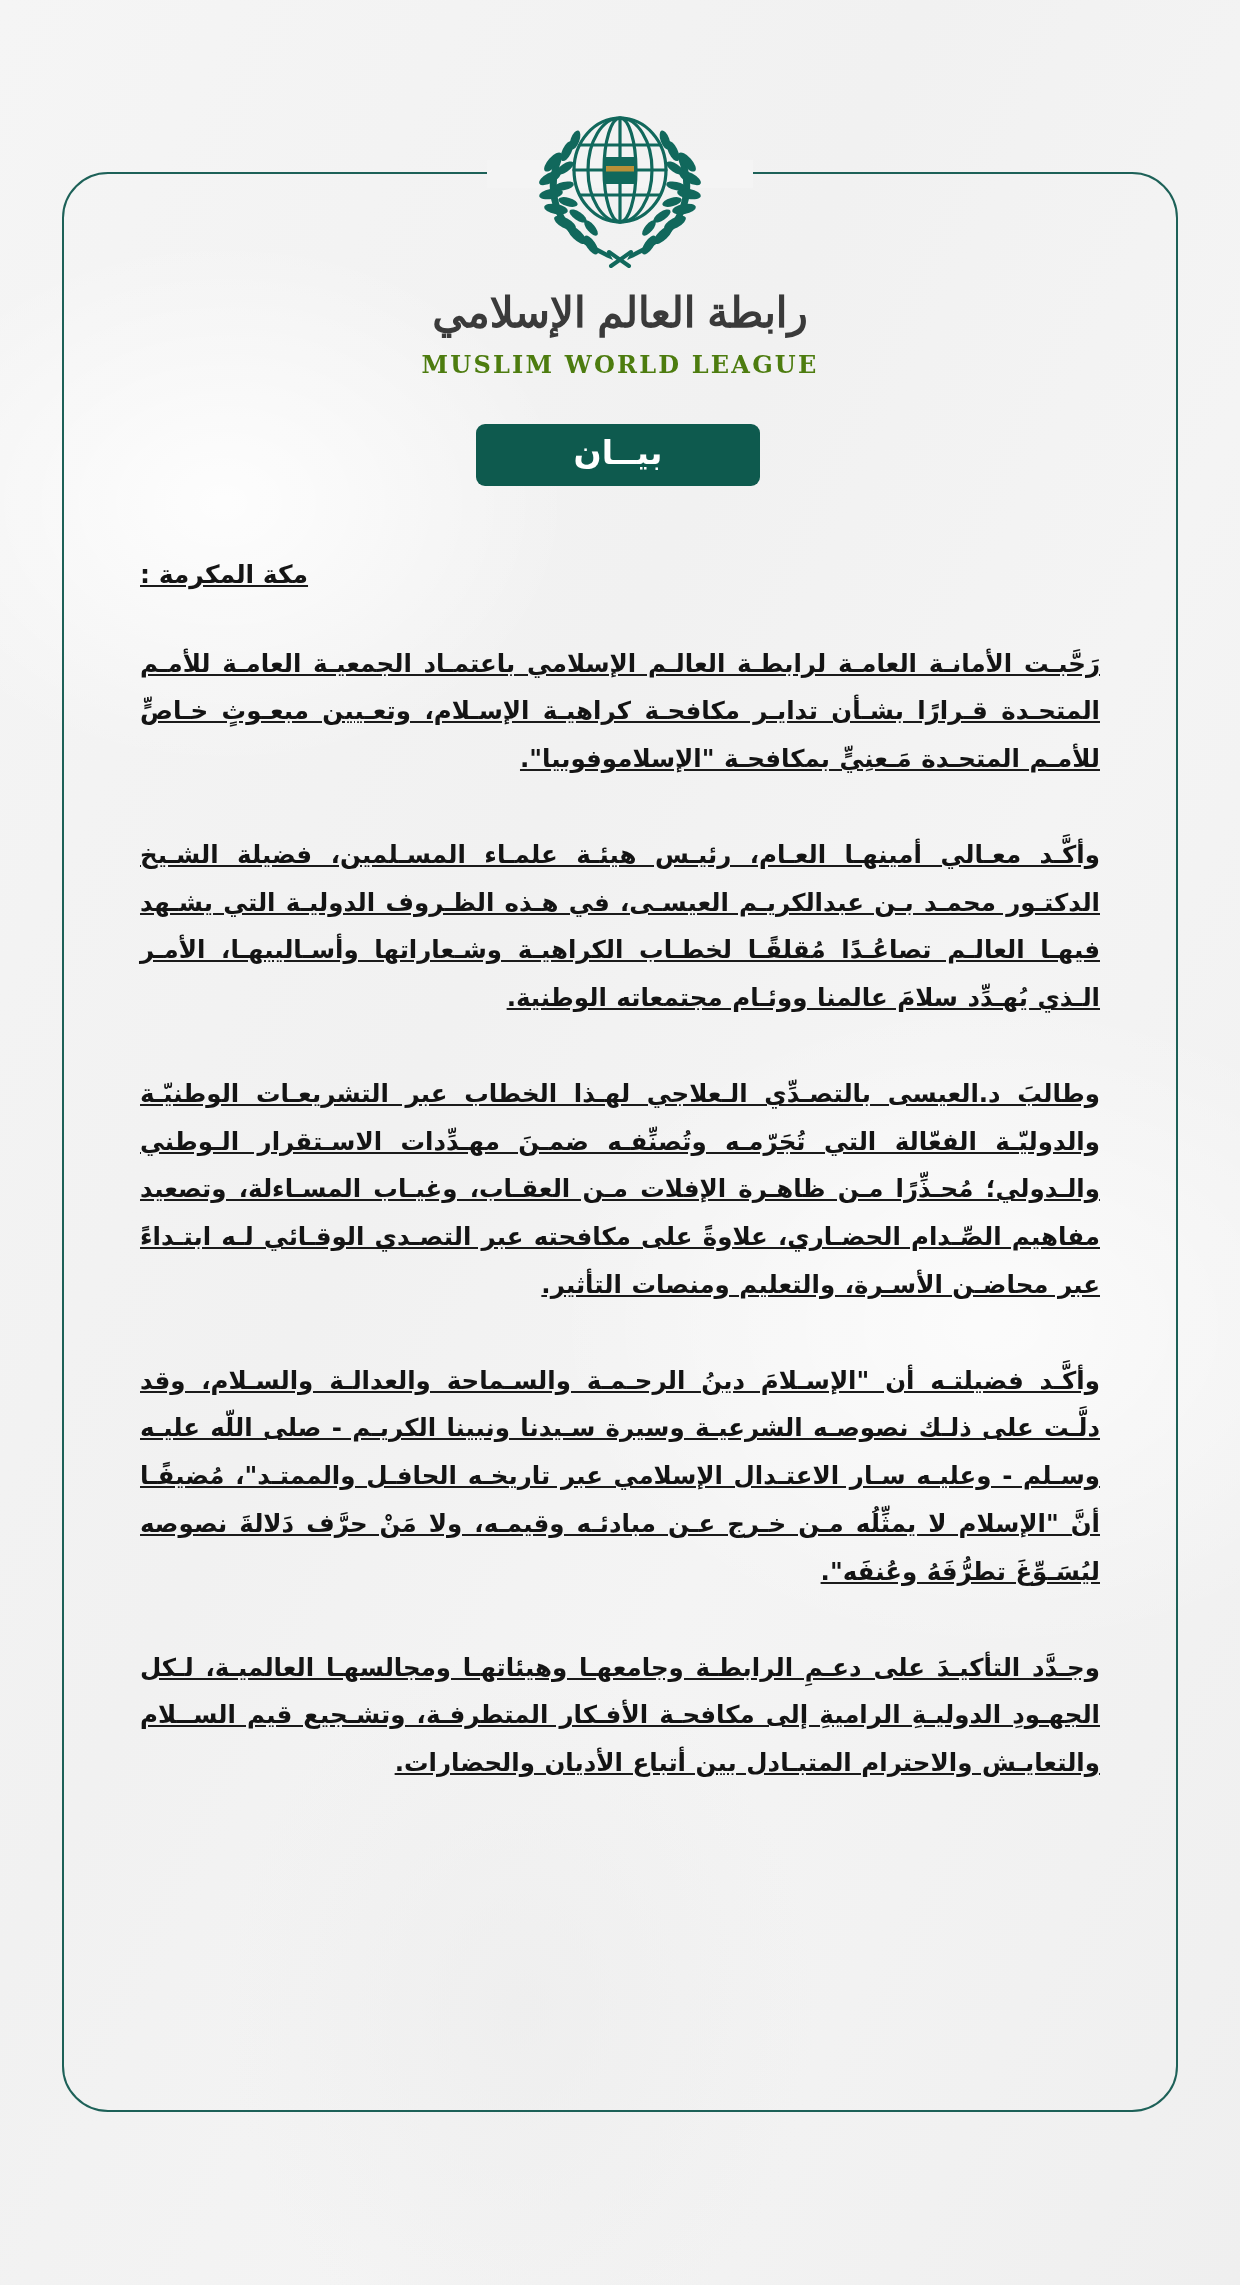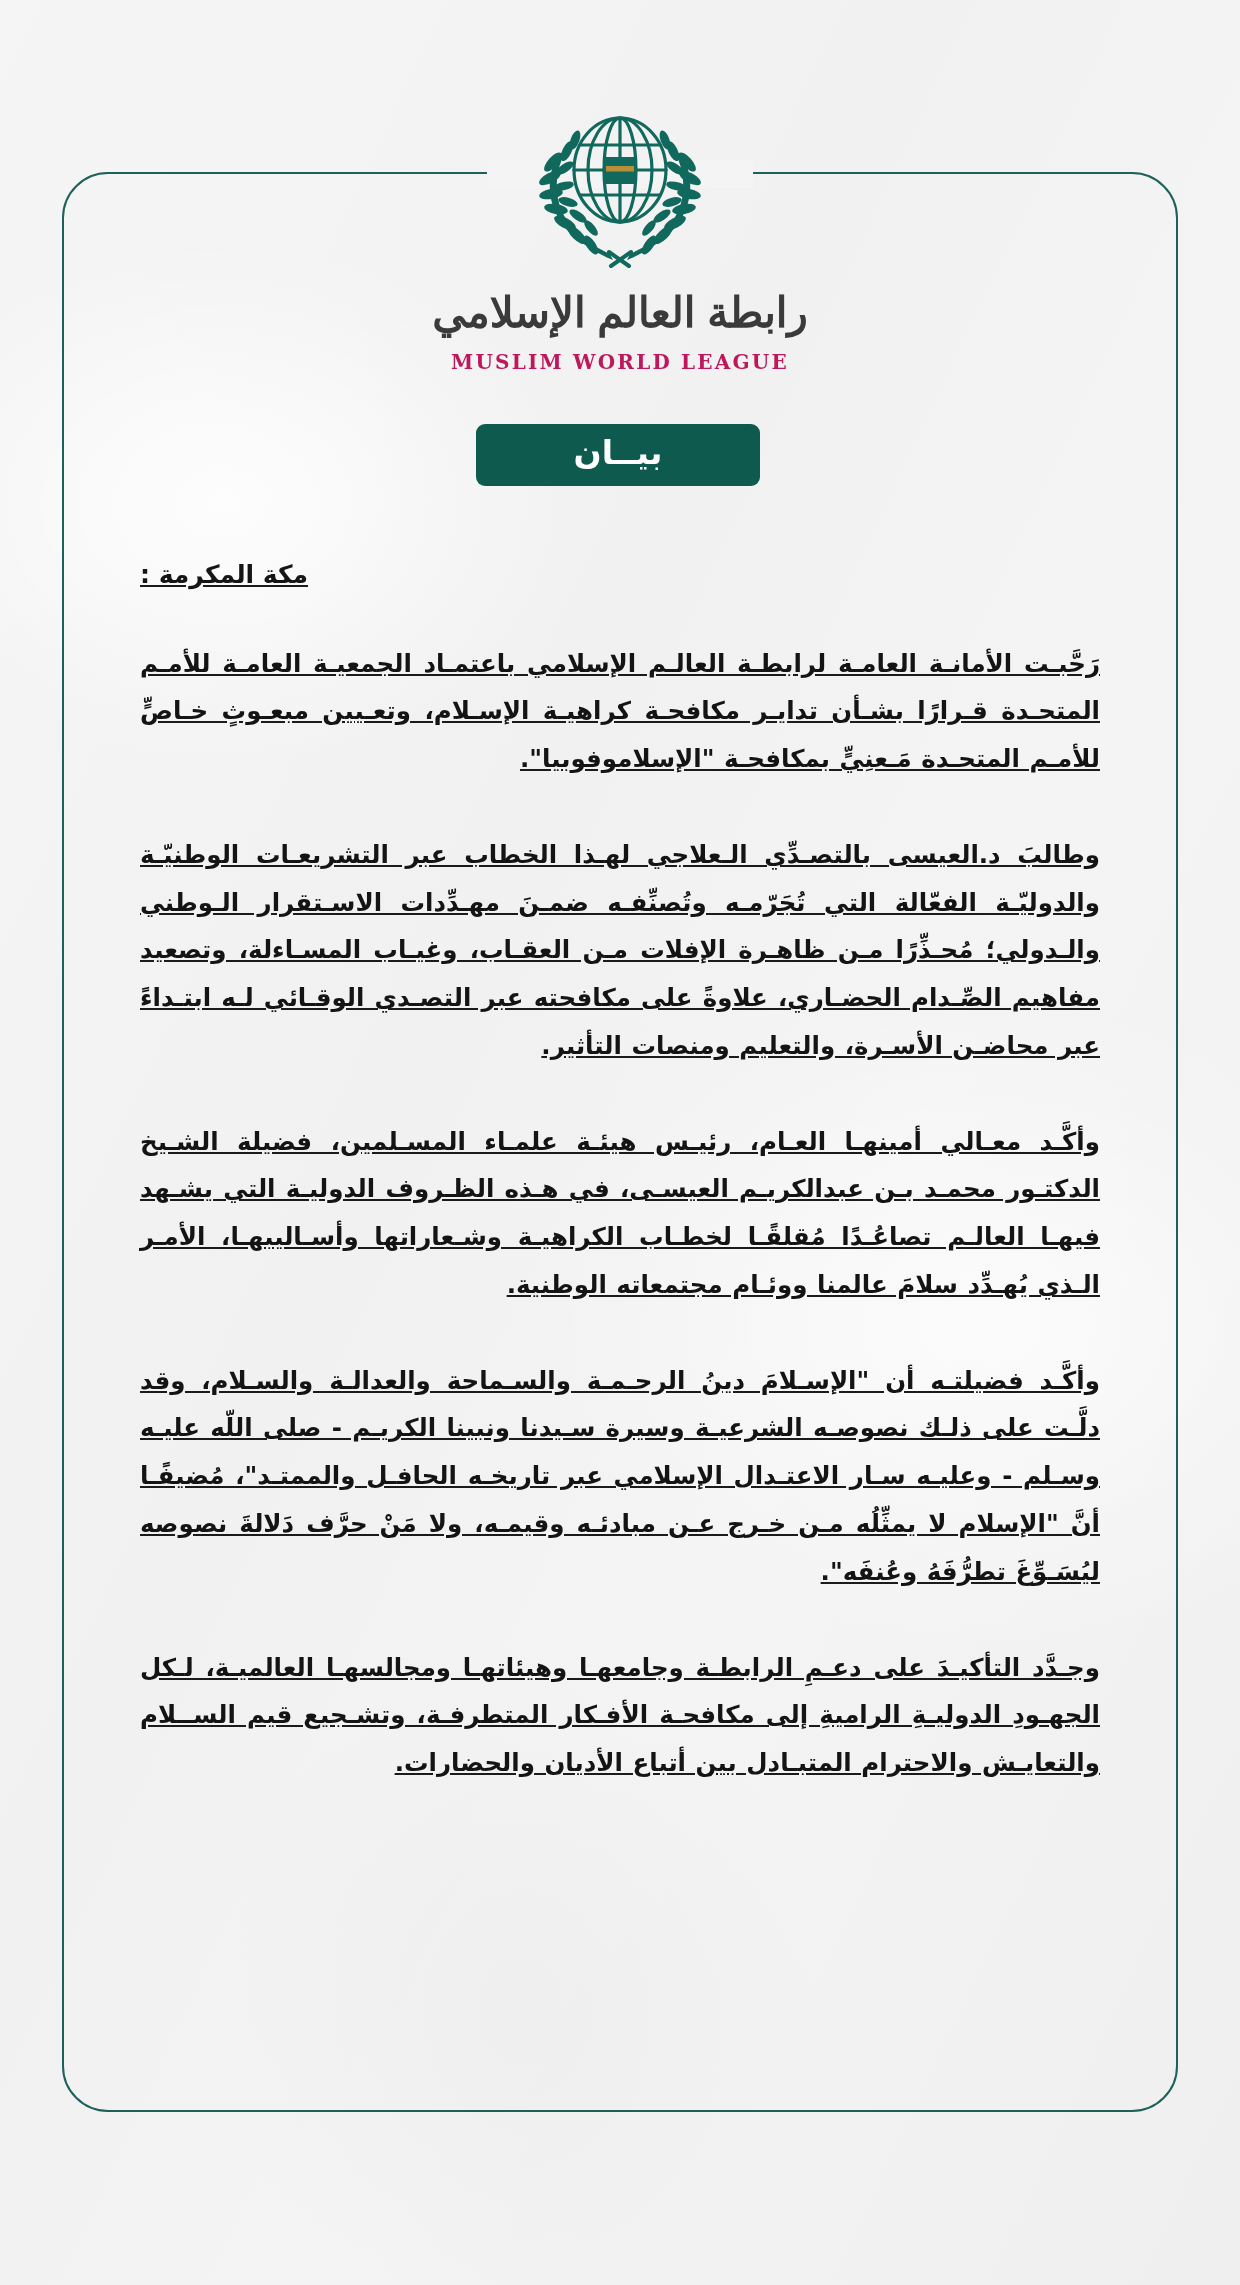--- a/index.html
+++ b/index.html
@@ -82,24 +82,24 @@
     line-height: 1;
     direction: rtl;
   }
   .wordmark-en {
     position: absolute;
     left: 0;
     right: 0;
     top: 350px;
     text-align: center;
     font-family: "DejaVu Serif", "Liberation Serif", serif;
-    font-size: 20px;
+    font-size: 24px;
     font-weight: 700;
     letter-spacing: 2.2px;
-    color: #be185d;
+    color: #4d7c0f;
     direction: ltr;
   }
 
   
   .badge-wrap {
     position: absolute;
     left: 0;
     right: 4px;
     top: 424px;
     display: flex;
@@ -237,19 +237,19 @@
   <div class="wordmark-en">MUSLIM WORLD LEAGUE</div>
 
   <div class="badge-wrap">
     <div class="badge">بيــان</div>
   </div>
 
   <div class="body-area">
     <div class="dateline">مكة المكرمة :</div>
 
     <p class="para">رَحَّبـت الأمانـة العامـة لرابطـة العالـم الإسلامي باعتمـاد الجمعيـة العامـة للأمـم المتحـدة قـرارًا بشـأن تدايـر مكافحـة كراهيـة الإسـلام، وتعـيين مبعـوثٍ خـاصٍّ للأمـم المتحـدة مَـعنِيٍّ بمكافحـة "الإسلاموفوبيا".</p>
+    <p class="para">وأكَّـد معـالي أمينهـا العـام، رئيـس هيئـة علمـاء المسـلمين، فضيلة الشـيخ الدكتـور محمـد بـن عبدالكريـم العيسـى، في هـذه الظـروف الدوليـة التي يشـهد فيهـا العالـم تصاعُـدًا مُقلقًـا لخطـاب الكراهيـة وشـعاراتها وأسـاليبهـا، الأمـر الـذي يُهـدِّد سلامَ عالمنا ووئـام مجتمعاته الوطنية.</p>
     <p class="para">وطالبَ د.العيسى بالتصـدِّي الـعلاجي لهـذا الخطاب عبر التشريعـات الوطنيّـة والدوليّـة الفعّالة التي تُجَرّمـه وتُصنِّفـه ضمـنَ مهـدِّدات الاسـتقرار الـوطني والـدولي؛ مُحـذِّرًا مـن ظاهـرة الإفلات مـن العقـاب، وغيـاب المسـاءلة، وتصعيد مفاهيم الصِّـدام الحضـاري، علاوةً على مكافحته عبر التصـدي الوقـائي لـه ابتـداءً عبر محاضـن الأسـرة، والتعليم ومنصات التأثير.</p>
-    <p class="para">وأكَّـد معـالي أمينهـا العـام، رئيـس هيئـة علمـاء المسـلمين، فضيلة الشـيخ الدكتـور محمـد بـن عبدالكريـم العيسـى، في هـذه الظـروف الدوليـة التي يشـهد فيهـا العالـم تصاعُـدًا مُقلقًـا لخطـاب الكراهيـة وشـعاراتها وأسـاليبهـا، الأمـر الـذي يُهـدِّد سلامَ عالمنا ووئـام مجتمعاته الوطنية.</p>
     <p class="para">وأكَّـد فضيلتـه أن "الإسـلامَ دينُ الرحـمـة والسـماحة والعدالـة والسـلام، وقد دلَّـت على ذلـك نصوصـه الشرعيـة وسيرة سـيدنا ونبينا الكريـم - صلى اللّه عليـه وسـلم - وعليـه سـار الاعتـدال الإسلامي عبر تاريخـه الحافـل والممتـد"، مُضيفًـا أنَّ "الإسلام لا يمثِّلُه مـن خـرج عـن مبادئـه وقيمـه، ولا مَنْ حرَّف دَلالةَ نصوصه ليُسَـوِّغَ تطرُّفَهُ وعُنفَه".</p>
     <p class="para">وجـدَّد التأكيـدَ على دعـمِ الرابطـة وجامعهـا وهيئاتهـا ومجالسهـا العالميـة، لـكل الجهـودِ الدوليـةِ الراميةِ إلى مكافحـة الأفـكار المتطرفـة، وتشـجيع قيم الســلام والتعايـش والاحترام المتبـادل بين أتباع الأديان والحضارات.</p>
   </div>
 
 </div>
 
 </body></html>

